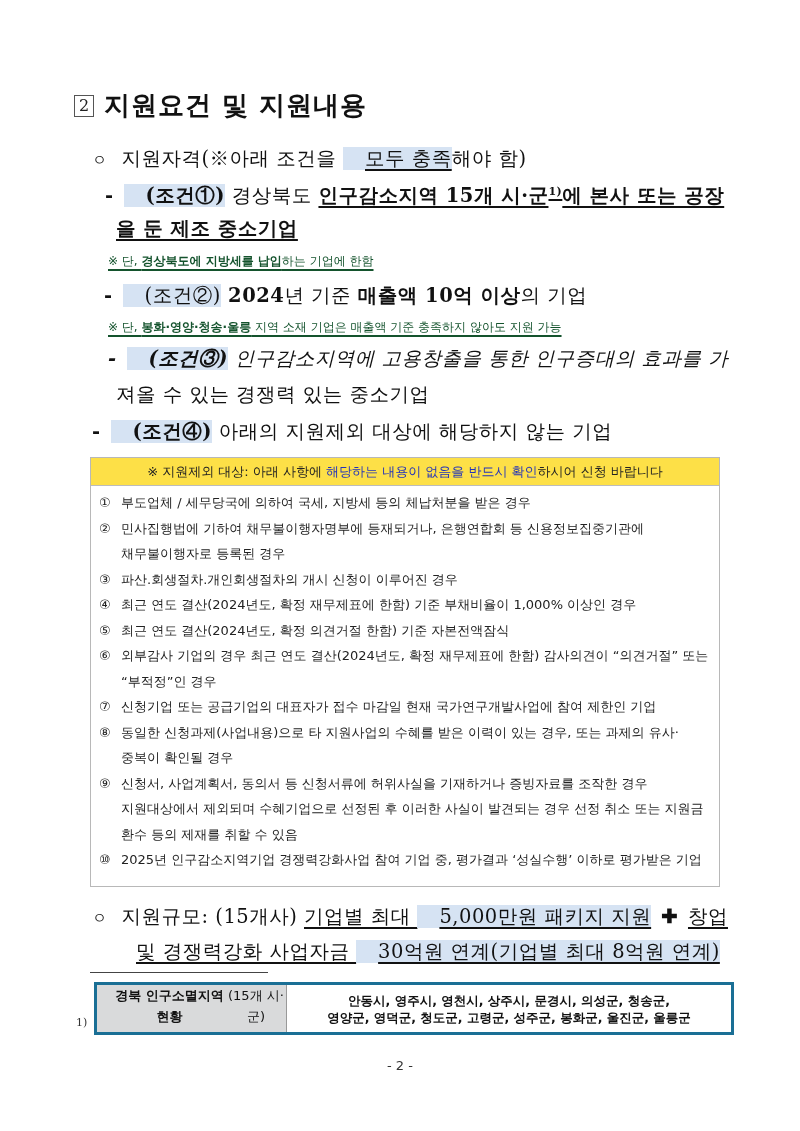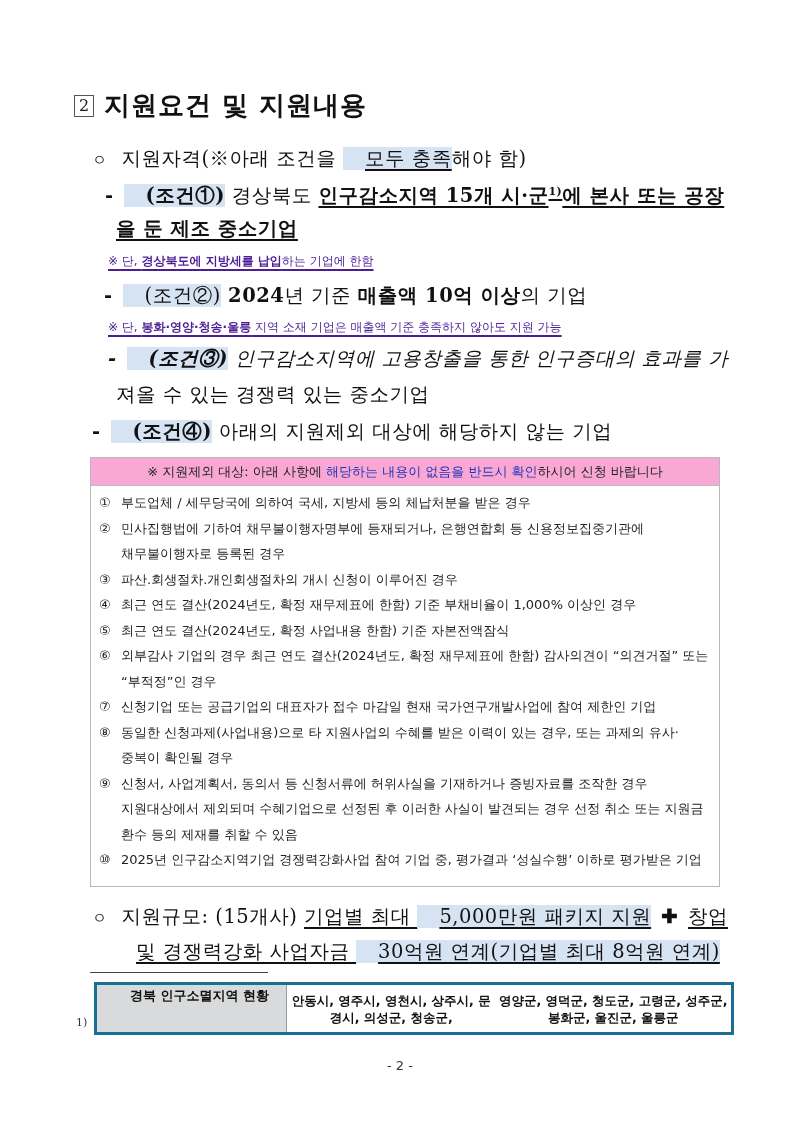--- a/index.html
+++ b/index.html
@@ -5,39 +5,39 @@
     * { box-sizing: border-box; margin: 0; padding: 0; }
     html, body { width: 800px; height: 1131px; background: #ffffff; }
     body { position: relative; font-family: "DejaVu Serif", serif; color: #111; overflow: hidden; }
 
     .section-title { position: absolute; left: 74px; top: 88px; display: flex; align-items: center; }
     .sec-num { display: inline-block; width: 20px; height: 22px; border: 1px solid #555; font-family: "DejaVu Serif", serif; font-size: 16px; line-height: 20px; text-align: center; color: #222; margin-right: 10px; font-weight: normal; }
     .sec-text { font-family: "DejaVu Sans", sans-serif; font-weight: bold; font-size: 26px; letter-spacing: 1px; }
 
     .line { position: absolute; white-space: nowrap; }
     .big { font-size: 19.5px; letter-spacing: 0.5px; }
-    .small { font-family: "DejaVu Sans", sans-serif; font-size: 12px; color: #4c1d95; }
+    .small { font-family: "DejaVu Sans", sans-serif; font-size: 12px; color: #14532d; }
     .hl { background: #d6e3f3; padding-left: 22px; }
     .ul { text-decoration: underline; text-underline-offset: 4px; text-decoration-thickness: 1.5px; }
     .b { font-weight: bold; }
     .sans { font-family: "DejaVu Sans", sans-serif; }
 
     .excl-box { position: absolute; left: 90px; top: 457px; width: 630px; height: 430px; border: 1px solid #b8b8b8; }
-    .excl-head { height: 28px; background: #f9a8d4; border-bottom: 1px solid #bcbcbc; font-family: "DejaVu Sans", sans-serif; font-size: 13px; line-height: 28px; text-align: center; color: #222; }
+    .excl-head { height: 28px; background: #fde047; border-bottom: 1px solid #bcbcbc; font-family: "DejaVu Sans", sans-serif; font-size: 13px; line-height: 28px; text-align: center; color: #222; }
     .excl-head .blue { color: #2233bb; }
     .excl-list { padding: 4px 8px 0 8px; font-family: "DejaVu Sans", sans-serif; font-size: 13px; line-height: 25.5px; color: #222; }
     .excl-item { display: flex; }
     .excl-item .n { width: 22px; flex: none; }
     .excl-item .t { flex: 1; white-space: normal; word-break: keep-all; }
 
     .footnote-rule { position: absolute; left: 90px; top: 972px; width: 178px; border-top: 1px solid #444; }
     .fn-mark { position: absolute; left: 76px; top: 1016px; font-size: 11px; color: #333; }
     .fn-table { position: absolute; left: 94px; top: 982px; width: 640px; height: 53px; border: 3px solid #1a6f95; display: flex; }
     .fn-left { width: 190px; background: #d9dadb; border-right: 1px solid #999; font-family: "DejaVu Sans", sans-serif; font-size: 13px; text-align: center; display: flex; justify-content: center; line-height: 21px; padding-left: 16px; }
-    .fn-right { flex: 1; font-family: "DejaVu Sans", sans-serif; font-size: 12.5px; font-weight: bold; text-align: center; display: flex; flex-direction: row; justify-content: center; line-height: 17px; align-items: center; }
+    .fn-right { flex: 1; font-family: "DejaVu Sans", sans-serif; font-size: 12.5px; font-weight: bold; text-align: center; display: flex; flex-direction: column; justify-content: center; line-height: 17px; }
 
     .page-num { position: absolute; left: 0; width: 800px; top: 1058px; text-align: center; font-family: "DejaVu Sans", sans-serif; font-size: 13px; color: #333; }
   </style>
 </head>
 <body>
 
 <div class="section-title">
   <span class="sec-num">2</span>
   <span class="sec-text">지원요건 및 지원내용</span>
 </div>
@@ -86,21 +86,21 @@
     <div class="excl-item">
         <span class="n">③</span>
         <span class="t">파산.회생절차.개인회생절차의 개시 신청이 이루어진 경우</span>
       </div>
     <div class="excl-item">
         <span class="n">④</span>
         <span class="t">최근 연도 결산(2024년도, 확정 재무제표에 한함) 기준 부채비율이 1,000% 이상인 경우</span>
       </div>
     <div class="excl-item">
         <span class="n">⑤</span>
-        <span class="t">최근 연도 결산(2024년도, 확정 사업내용 한함) 기준 자본전액잠식</span>
+        <span class="t">최근 연도 결산(2024년도, 확정 의견거절 한함) 기준 자본전액잠식</span>
       </div>
     <div class="excl-item">
         <span class="n">⑥</span>
         <span class="t">외부감사 기업의 경우 최근 연도 결산(2024년도, 확정 재무제표에 한함) 감사의견이 “의견거절” 또는 “부적정”인 경우</span>
       </div>
     <div class="excl-item">
         <span class="n">⑦</span>
         <span class="t">신청기업 또는 공급기업의 대표자가 접수 마감일 현재 국가연구개발사업에 참여 제한인 기업</span>
       </div>
     <div class="excl-item">
@@ -123,20 +123,21 @@
 </div>
 <div class="line big" style="left:116px; top:938px;margin-left:20px;">
   <span class="ul">및 경쟁력강화 사업자금 </span><span class="ul hl">30억원 연계(기업별 최대 8억원 연계)</span>
 </div>
 
 <div class="footnote-rule"></div>
 <div class="fn-mark">1)</div>
 <div class="fn-table">
   <div class="fn-left">
     <div class="b">경북 인구소멸지역 현황</div>
+    <div>(15개 시·군)</div>
   </div>
   <div class="fn-right">
     <div>안동시, 영주시, 영천시, 상주시, 문경시, 의성군, 청송군,</div>
     <div>영양군, 영덕군, 청도군, 고령군, 성주군, 봉화군, 울진군, 울릉군</div>
   </div>
 </div>
 
 <div class="page-num">- 2 -</div>
 
 </body></html>

